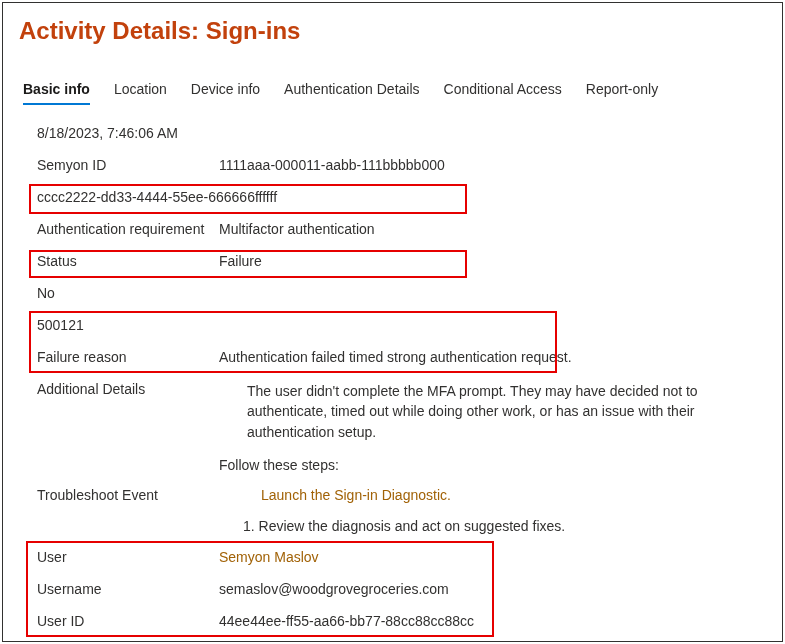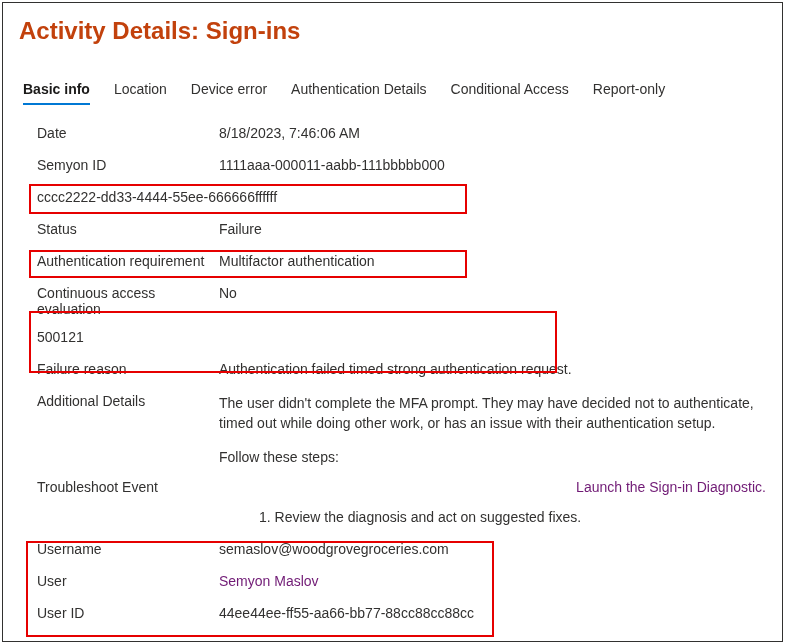--- a/index.html
+++ b/index.html
@@ -60,93 +60,91 @@
     .label {
       width: 182px;
       flex-shrink: 0;
       color: #323130;
     }
     .value {
       flex: 1;
       color: #323130;
     }
     .value .link {
-      color: #701a75;
+      color: #a16207;
       cursor: pointer;
-      text-align: right;
     }
     .troubleshoot-block {
       line-height: 1.6;
     }
     .troubleshoot-block .link {
       display: block;
       margin: 8px 0 8px 42px;
     }
     .troubleshoot-block .step {
-      margin-left: 40px;
+      margin-left: 24px;
     }
     .highlight-box {
       position: absolute;
       border: 2px solid #e60000;
       pointer-events: none;
     }
     .multiline {
       line-height: 1.45;
+      margin-left: 28px;
     }
     .troubleshoot-row {
       align-items: center;
     }
     .troubleshoot-row .label {
       align-self: center;
     }
   </style>
 </head>
 <body>
 
 <div class="panel">
 
   <h1 class="page-title">Activity Details: Sign-ins</h1>
 
   <div class="tab-bar">
     <div class="tab active">Basic info</div>
     <div class="tab">Location</div>
-    <div class="tab">Device error</div>
+    <div class="tab">Device info</div>
     <div class="tab">Authentication Details</div>
     <div class="tab">Conditional Access</div>
     <div class="tab">Report-only</div>
   </div>
 
   <div class="rows">
 
     <div class="row">
-      <div class="label">Date</div>
       <div class="value">8/18/2023, 7:46:06 AM</div>
     </div>
 
     <div class="row">
       <div class="label">Semyon ID</div>
       <div class="value">1111aaa-000011-aabb-111bbbbb000</div>
     </div>
 
     <div class="row">
       <div class="value">cccc2222-dd33-4444-55ee-666666ffffff</div>
     </div>
 
     <div class="row">
+      <div class="label">Authentication requirement</div>
+      <div class="value">Multifactor authentication</div>
+    </div>
+
+    <div class="row">
       <div class="label">Status</div>
       <div class="value">Failure</div>
     </div>
 
     <div class="row">
-      <div class="label">Authentication requirement</div>
-      <div class="value">Multifactor authentication</div>
-    </div>
-
-    <div class="row">
-      <div class="label">Continuous access evaluation</div>
       <div class="value">No</div>
     </div>
 
     <div class="row">
       <div class="value">500121</div>
     </div>
 
     <div class="row">
       <div class="label">Failure reason</div>
       <div class="value">Authentication failed timed strong authentication request.</div>
@@ -160,29 +158,29 @@
     <div class="row troubleshoot-row" style="min-height:90px;">
       <div class="label">Troubleshoot Event</div>
       <div class="value troubleshoot-block">
         <div>Follow these steps:</div>
         <span class="link">Launch the Sign-in Diagnostic.</span>
         <div class="step">1. Review the diagnosis and act on suggested fixes.</div>
       </div>
     </div>
 
     <div class="row">
-      <div class="label">Username</div>
-      <div class="value">semaslov@woodgrovegroceries.com</div>
-    </div>
-
-    <div class="row">
       <div class="label">User</div>
       <div class="value">
         <span class="link">Semyon Maslov</span>
       </div>
+    </div>
+
+    <div class="row">
+      <div class="label">Username</div>
+      <div class="value">semaslov@woodgrovegroceries.com</div>
     </div>
 
     <div class="row">
       <div class="label">User ID</div>
       <div class="value">44ee44ee-ff55-aa66-bb77-88cc88cc88cc</div>
     </div>
 
   </div>
 
   <div class="highlight-box" style="left:26px; top:181px; width:438px; height:30px;"></div>

